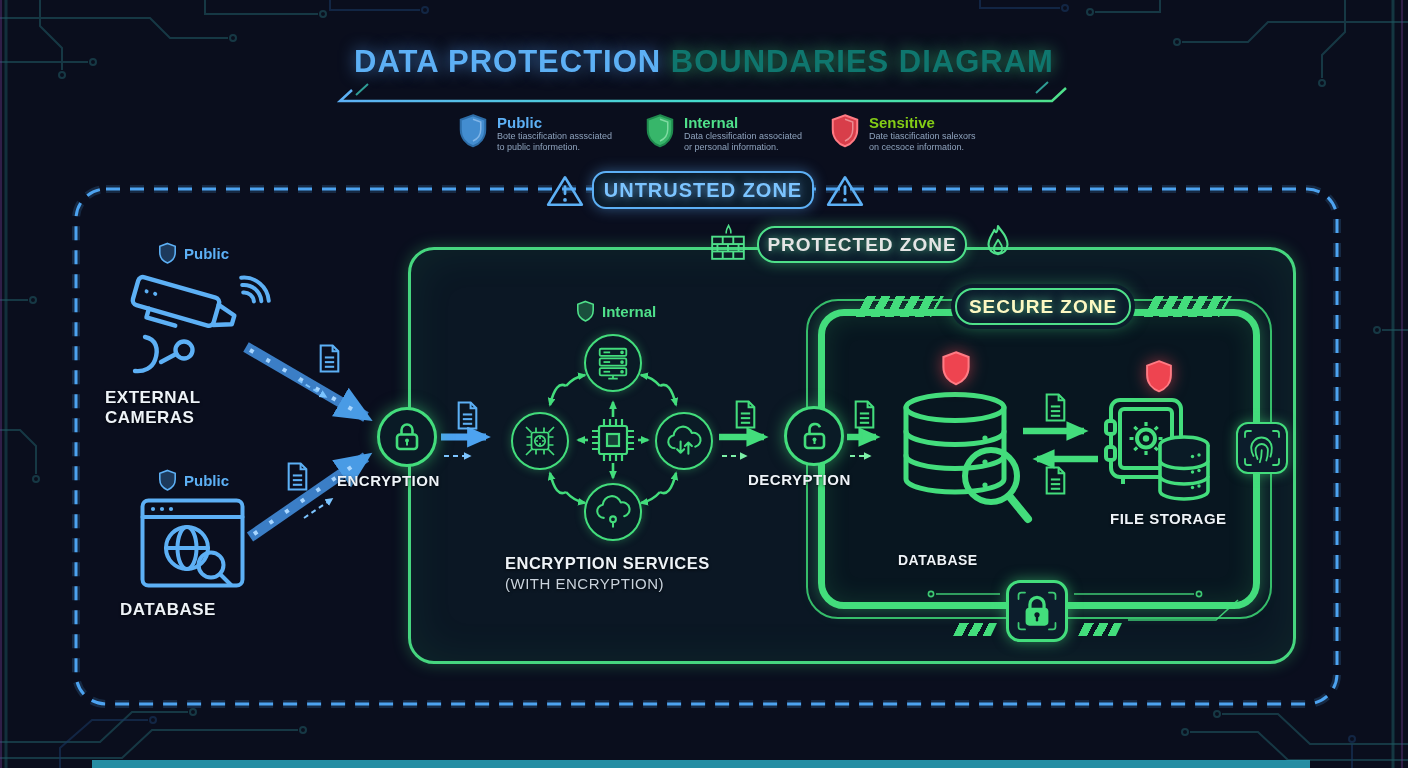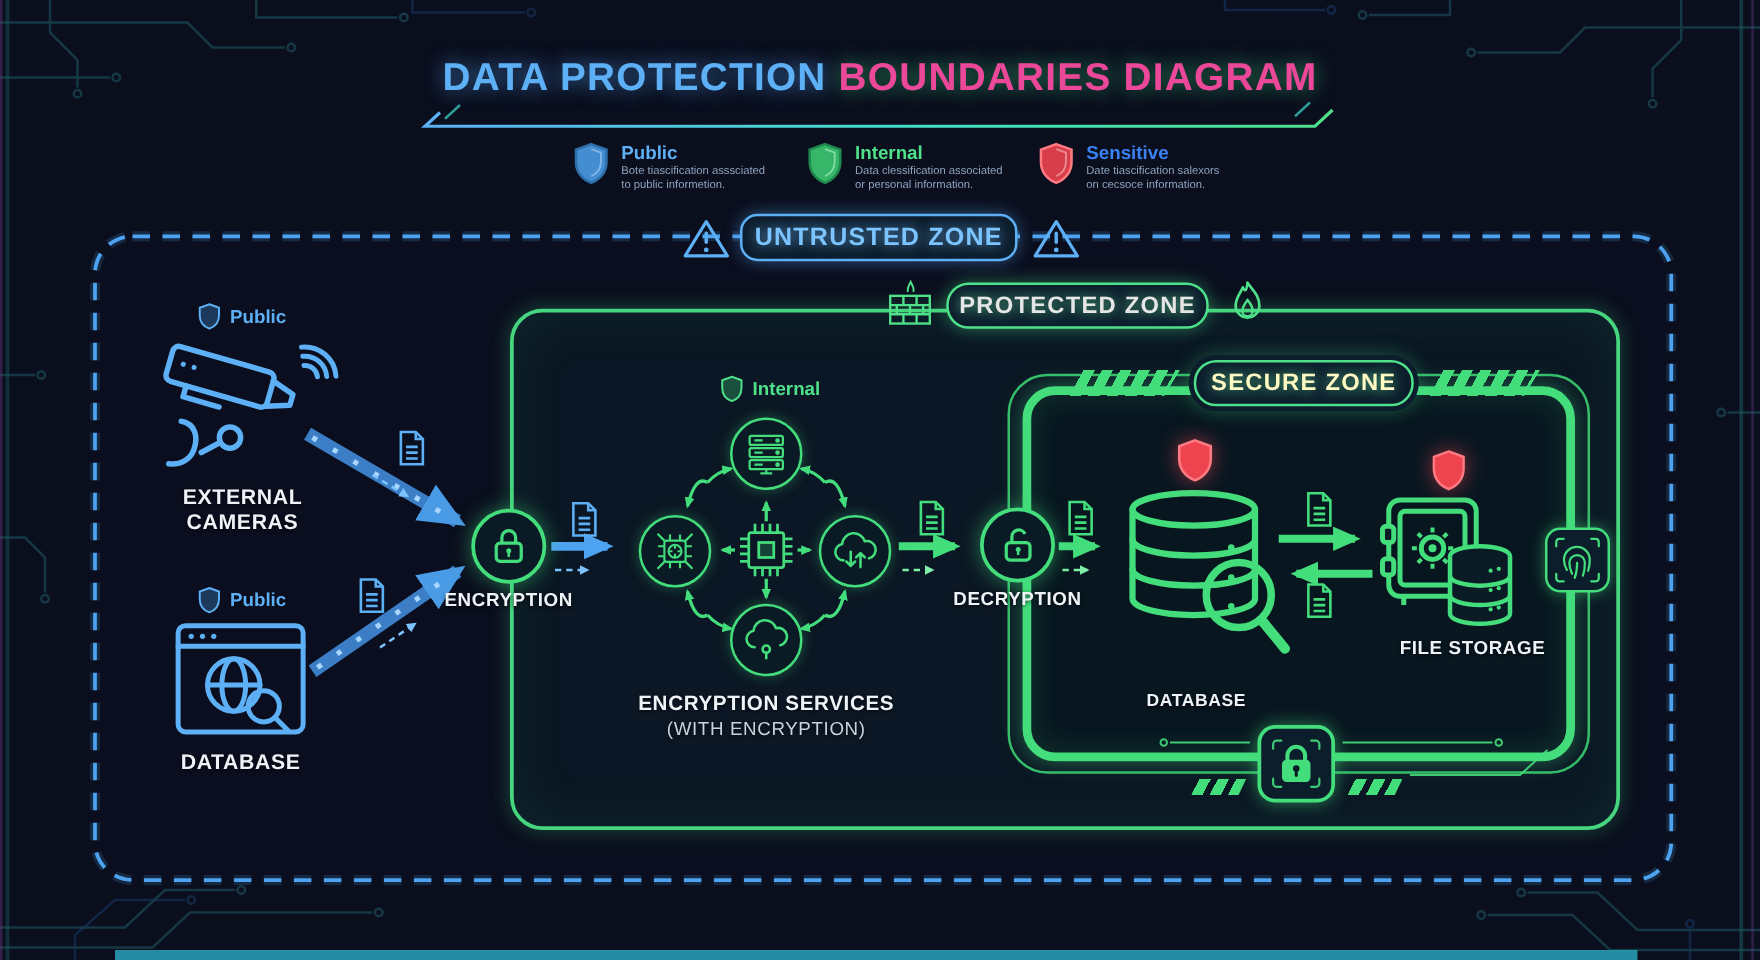--- a/index.html
+++ b/index.html
@@ -3,21 +3,21 @@
 <meta charset="utf-8">
 <style>
 *{margin:0;padding:0;box-sizing:border-box}
 html,body{width:1408px;height:768px;overflow:hidden}
 body{background:#0a0e1d;font-family:"Liberation Sans",sans-serif;position:relative;color:#e8eef5}
 .abs{position:absolute}
 svg{display:block}
 
 #title{left:0;top:44px;width:1408px;text-align:center;font-weight:bold;font-size:31px;letter-spacing:1px}
 #title .t-blue{color:#5db0f5;text-shadow:0 0 16px rgba(90,170,255,.65)}
-#title .t-green{color:#ec4899;text-shadow:0 0 16px rgba(70,225,135,.6)}
+#title .t-green{color:#0f766e;text-shadow:0 0 16px rgba(70,225,135,.6)}
 
 .leg{display:flex;gap:9px;align-items:flex-start}
 .leg .txt{padding-top:1px}
 .leg .lbl{font-size:15px;font-weight:bold;line-height:17px}
 .leg .dsc{font-size:9px;line-height:11px;color:#8fa3bd}
 
 #protected-zone{left:408px;top:247px;width:888px;height:417px;border:3px solid #46d67f;border-radius:26px;
  background:rgba(18,48,54,.30);box-shadow:0 0 16px rgba(67,221,124,.30), inset 0 0 46px rgba(67,221,124,.08)}
 #secure-outer{left:806px;top:299px;width:466px;height:320px;border:2px solid #3bcf72;border-radius:32px;opacity:.9}
 #secure-inner{left:818px;top:309px;width:442px;height:300px;border:7px solid #43dd7c;border-radius:26px;
@@ -29,21 +29,21 @@
 #protected-pill{left:757px;top:226px;width:210px;height:37px;border:2.5px solid #4fe08a;color:#e5e5e5;font-size:19px;border-radius:18px;
  box-shadow:0 0 14px rgba(70,225,135,.45);text-shadow:0 0 10px rgba(110,240,165,.8)}
 #secure-pill{left:955px;top:288px;width:176px;height:37px;border:2.5px solid #4fe08a;color:#fef9c3;font-size:19px;border-radius:18px;
  box-shadow:0 0 0 4px #0c1d2c,0 0 18px rgba(70,225,135,.55);text-shadow:0 0 10px rgba(110,240,165,.8)}
 .stripes{background:repeating-linear-gradient(-62deg,rgba(0,0,0,0) 0 5px,#43dd7c 5px 13px);
  clip-path:polygon(14% 0,100% 0,86% 100%,0 100%);z-index:4}
 
 .node-circle{border-radius:50%;background:#0a1b26;display:flex;align-items:center;justify-content:center;z-index:4}
 .enc{width:60px;height:60px;border:3px solid #43dd7c;box-shadow:0 0 16px rgba(67,221,124,.5)}
 .svc{width:58px;height:58px;border:2.5px solid #43dd7c;box-shadow:0 0 10px rgba(67,221,124,.35)}
-.wlabel{font-weight:bold;color:#eef3f8;text-align:center;text-shadow:0 1px 3px rgba(0,0,0,.7);z-index:5;letter-spacing:.5px}
+.wlabel{font-weight:bold;color:#eef3f8;text-shadow:0 1px 3px rgba(0,0,0,.7);z-index:5;letter-spacing:.5px}
 .class-row{display:flex;align-items:center;gap:7px;font-size:15px;font-weight:bold;z-index:5}
 .class-row.blue{color:#5db0f5}.class-row.green{color:#4fe08a}
 .badge{background:#0c1d2c;display:flex;align-items:center;justify-content:center;z-index:5}
 #fp-badge{left:1236px;top:422px;width:52px;height:52px;border:2.5px solid #43dd7c;border-radius:12px;box-shadow:0 0 12px rgba(67,221,124,.5)}
 #lock-badge{left:1006px;top:580px;width:62px;height:62px;border:3px solid #43dd7c;border-radius:14px;box-shadow:0 0 14px rgba(67,221,124,.55)}
 .docicon{z-index:4}
 .doc-blue{color:#5db0f5}.doc-green{color:#43dd7c}
 .shield-red{z-index:5;filter:drop-shadow(0 0 8px rgba(238,68,80,.6))}
 .z3{z-index:3}.z4{z-index:4}.z5{z-index:5}
 </style>
@@ -202,21 +202,21 @@
     <div class="dsc">Data clessification associated</div>
     <div class="dsc">or personal information.</div>
   </div>
 </div>
 <div class="abs leg" style="left:830px;top:113px;z-index:5">
   <svg width="30" height="35" viewBox="0 0 24 28" style="color:#ee4450">
     <path d="M12 1.8 L21.8 5.4 V13.2 C21.8 19.8 17.6 24.6 12 26.6 C6.4 24.6 2.2 19.8 2.2 13.2 V5.4 Z" fill="currentColor" fill-opacity=".9" stroke="#ff7b84" stroke-width="1.6"></path>
     <path d="M12 5 L18.2 7.3 V13 C18.2 17.6 15.4 20.9 12 22.4" fill="none" stroke="#ffd5d8" stroke-width="1.2" opacity=".5"></path>
   </svg>
   <div class="txt">
-    <div class="lbl" style="color:#3b82f6">Sensitive</div>
+    <div class="lbl" style="color:#84cc16">Sensitive</div>
     <div class="dsc">Date tiascification salexors</div>
     <div class="dsc">on cecsoce information.</div>
   </div>
 </div>
 
 <div class="abs pill" id="untrusted-pill">
     <span>UNTRUSTED ZONE</span>
   </div>
 <svg class="abs" width="38" height="34" viewBox="0 0 36 32" style="left:546px;top:174px;z-index:5">
   <path d="M18 3 L34 29 H2 Z" fill="none" stroke="#5db0f5" stroke-width="2.4" stroke-linejoin="round"></path>

